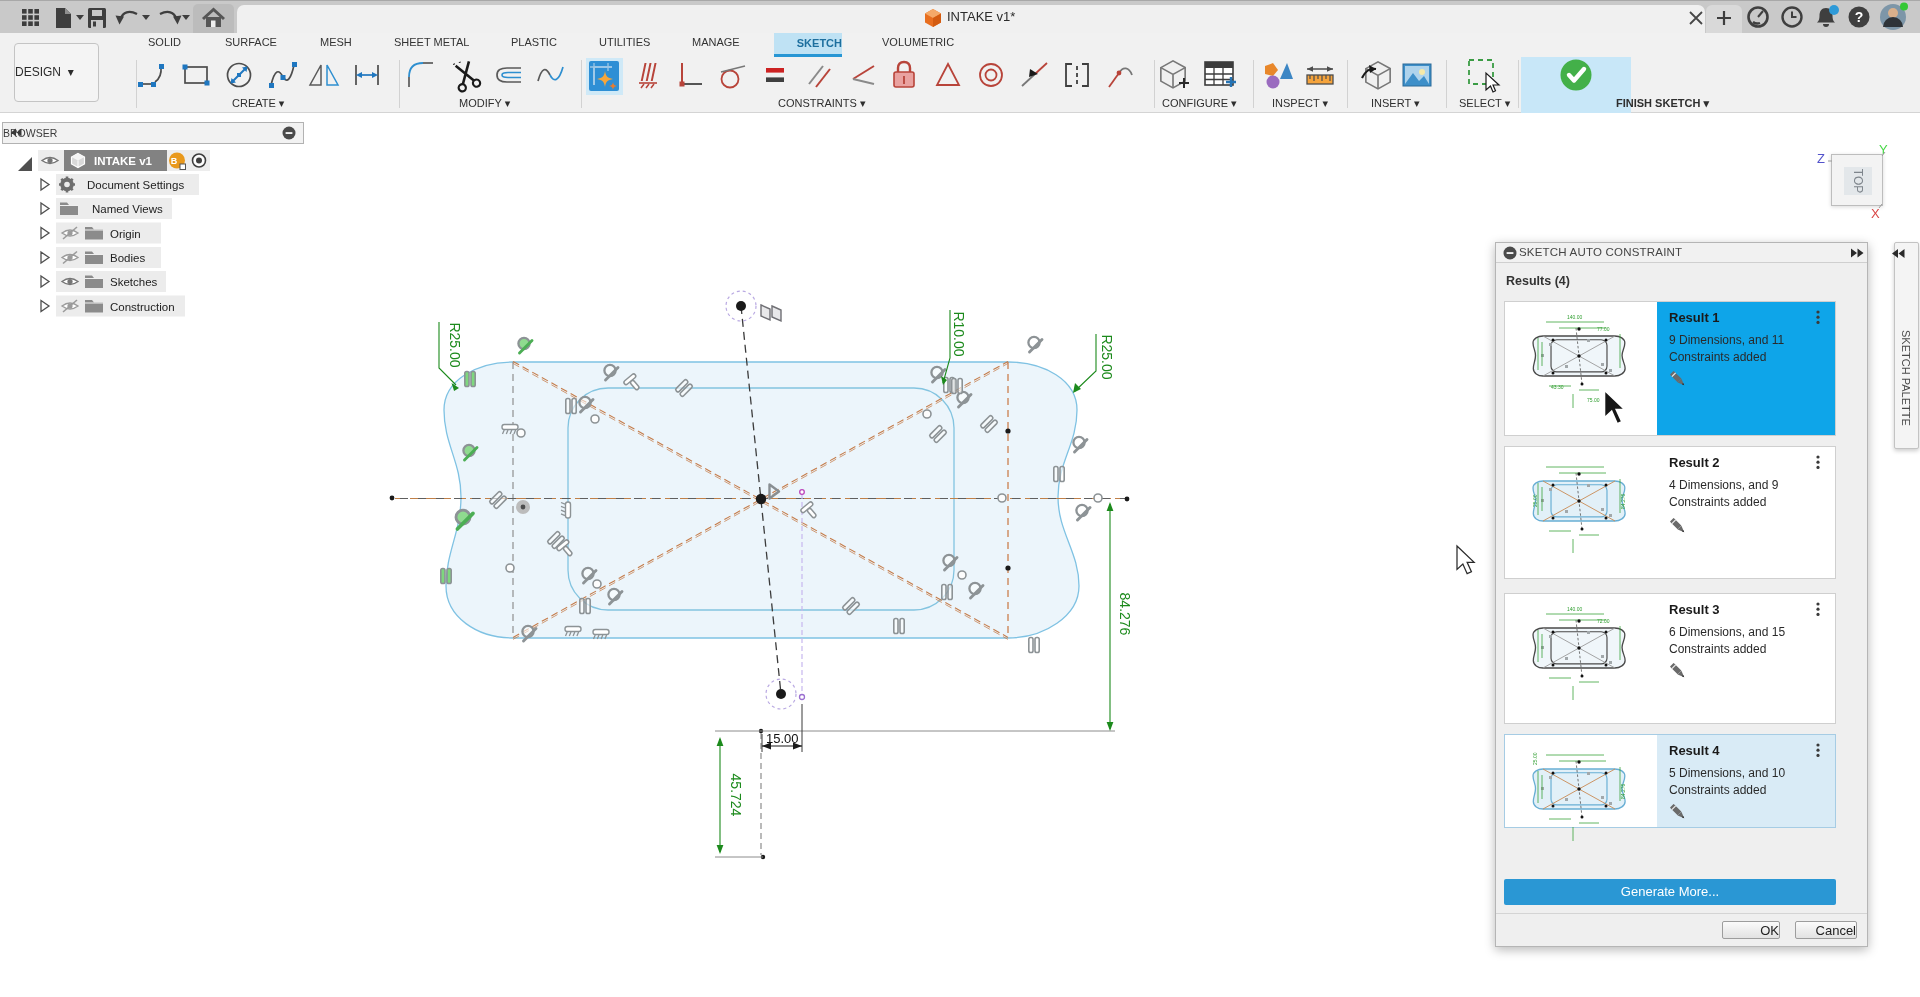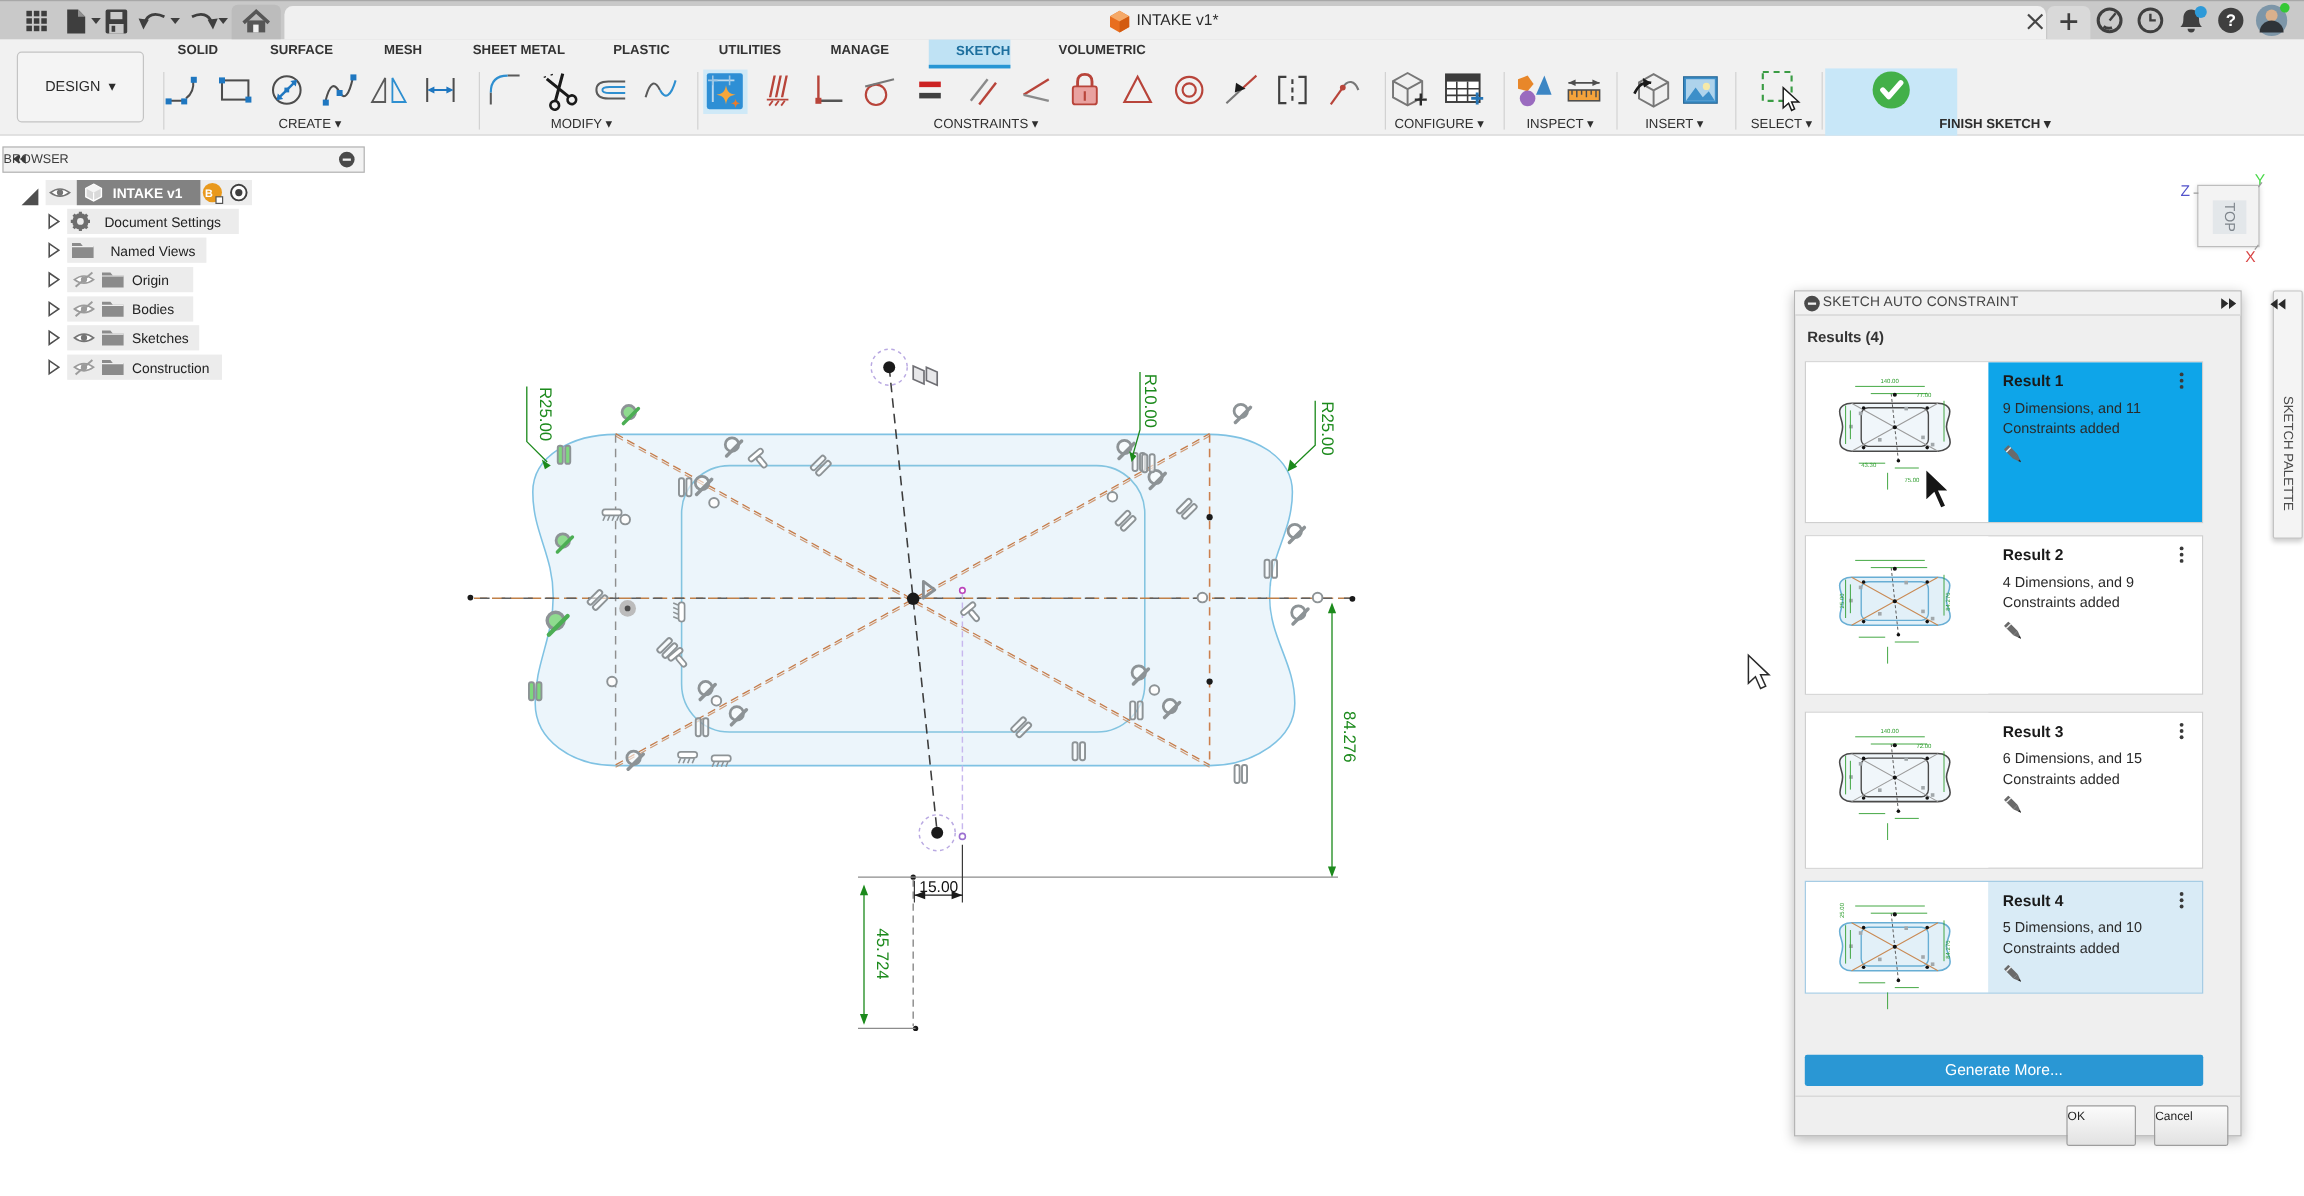--- a/index.html
+++ b/index.html
@@ -4,40 +4,40 @@
 html,body{width:1920px;height:997px;overflow:hidden}
 #app{position:relative;width:1920px;height:997px;background:#fff;font-family:"Liberation Sans",sans-serif}
 
 #tb{position:absolute;left:0;top:0;width:1920px;height:33px;background:#c9c9c9;border-top:1px solid #a8a8a8}
 #doctab{position:absolute;left:237px;top:5px;width:1468px;height:28px;background:#f0f0f0;border-radius:7px 7px 0 0}
 #plustab{position:absolute;left:1706px;top:5px;width:36px;height:28px;background:#d9d9d9;border-radius:6px 6px 0 0}
 #hometab{position:absolute;left:193px;top:4px;width:41px;height:29px;background:#bcbcbc;border-radius:5px 5px 0 0}
 #doctitle{position:absolute;left:947px;top:9px;height:18px;font-size:13px;color:#2b2b2b;white-space:nowrap}
 
 #ribbon{position:absolute;left:0;top:33px;width:1920px;height:80px;background:#f1f1f1;border-bottom:1px solid #d4d4d4}
-.rtab{position:absolute;top:3px;height:20px;font-size:11px;color:#333;font-weight:700;white-space:nowrap}
+.rtab{position:absolute;top:3px;height:20px;font-size:11px;color:#333;font-weight:400;white-space:nowrap}
 #sktab{position:absolute;left:774px;top:0px;width:68px;height:24px;background:#bfe2f4;border-bottom:3px solid #2796d4;color:#1d6f9e;font-weight:700;font-size:11px;text-align:right;line-height:21px}
 .gl{position:absolute;top:64px;height:14px;font-size:11px;color:#2e2e2e;white-space:nowrap}
 .sep{position:absolute;top:27px;width:1px;height:48px;background:#d2d2d2}
 #finishbox{position:absolute;left:1521px;top:24px;width:110px;height:56px;background:#c8e7f8}
-#designbtn{position:absolute;left:14px;top:10px;width:106px;height:59px;background:#f4f4f4;border:1px solid #c4c4c4;border-radius:4px;font-size:12px;color:#2b2b2b;text-align:center;line-height:57px}
+#designbtn{position:absolute;left:14px;top:10px;width:85px;height:59px;background:#f4f4f4;border:1px solid #c4c4c4;border-radius:4px;font-size:12px;color:#2b2b2b;text-align:left;line-height:57px}
 
 #brhdr{position:absolute;left:2px;top:122px;width:302px;height:22px;background:#f2f2f2;border:1px solid #b2b2b2;font-size:10.5px;color:#3c3c3c;line-height:20px}
 
 #panel{position:absolute;left:1495px;top:242px;width:373px;height:705px;background:#efefef;border:1px solid #b5b5b5;box-shadow:0 3px 10px rgba(0,0,0,.28)}
 #phdr{position:absolute;left:0;top:0;width:371px;height:20px;background:#f1f1f1;border-bottom:1px solid #cfcfcf}
 #phdr span{position:absolute;left:23px;top:3px;font-size:11.5px;color:#454545;letter-spacing:.2px}
 #presults{position:absolute;left:10px;top:31px;font-size:12.5px;font-weight:700;color:#333}
 .card{position:absolute;left:8px;width:332px;background:#fff;border:1px solid #cfcfcf}
 .cthumb{position:absolute;left:0;top:0;width:152px;height:100%;background:#fff}
 .ctext{position:absolute;left:152px;top:0;right:0;bottom:0}
 .ctitle{position:absolute;left:12px;top:8px;font-size:13px;font-weight:700;color:#1a1a1a}
 .cbody{position:absolute;left:12px;top:30px;font-size:12px;color:#2a2a2a;line-height:17px}
 #genmore{position:absolute;left:8px;top:636px;width:332px;height:26px;background:#2a97d4;border-radius:2px;color:#fff;font-size:13px;text-align:center;line-height:26px}
-.pbtn{position:absolute;top:678px;height:34px;background:linear-gradient(#fbfbfb,#e2e2e2);border:1px solid #9d9d9d;border-radius:2px;font-size:10px;color:#222;text-align:left;line-height:17px}
+.pbtn{position:absolute;top:678px;height:18px;background:linear-gradient(#fbfbfb,#e2e2e2);border:1px solid #9d9d9d;border-radius:2px;font-size:13px;color:#222;text-align:right;line-height:17px}
 #pbsep{position:absolute;left:0;top:670px;width:371px;height:1px;background:#d4d4d4}
 
 #sp{position:absolute;left:1894px;top:242px;width:25px;height:207px;background:#f4f4f4;border:1px solid #c3c3c3;border-radius:2px;box-shadow:0 2px 4px rgba(0,0,0,.2)}
 #sp .vt{position:absolute;left:17px;top:87px;font-size:11px;color:#4a4a4a;white-space:nowrap;transform:rotate(90deg);transform-origin:0 0}
 
 #vc{position:absolute;left:1831px;top:154px;width:52px;height:52px;background:#f3f3f3;border:1px solid #bdbdbd;box-shadow:0 1px 4px rgba(0,0,0,.15)}
 #vc .in{position:absolute;left:12px;top:12px;width:28px;height:28px;background:#e3e7ea}
 #vc .top{position:absolute;left:14px;top:19px;font-size:12px;color:#7e858c;transform:rotate(90deg)}
 .axl{position:absolute;font-size:13px;font-weight:400}
 </style></head><body>

